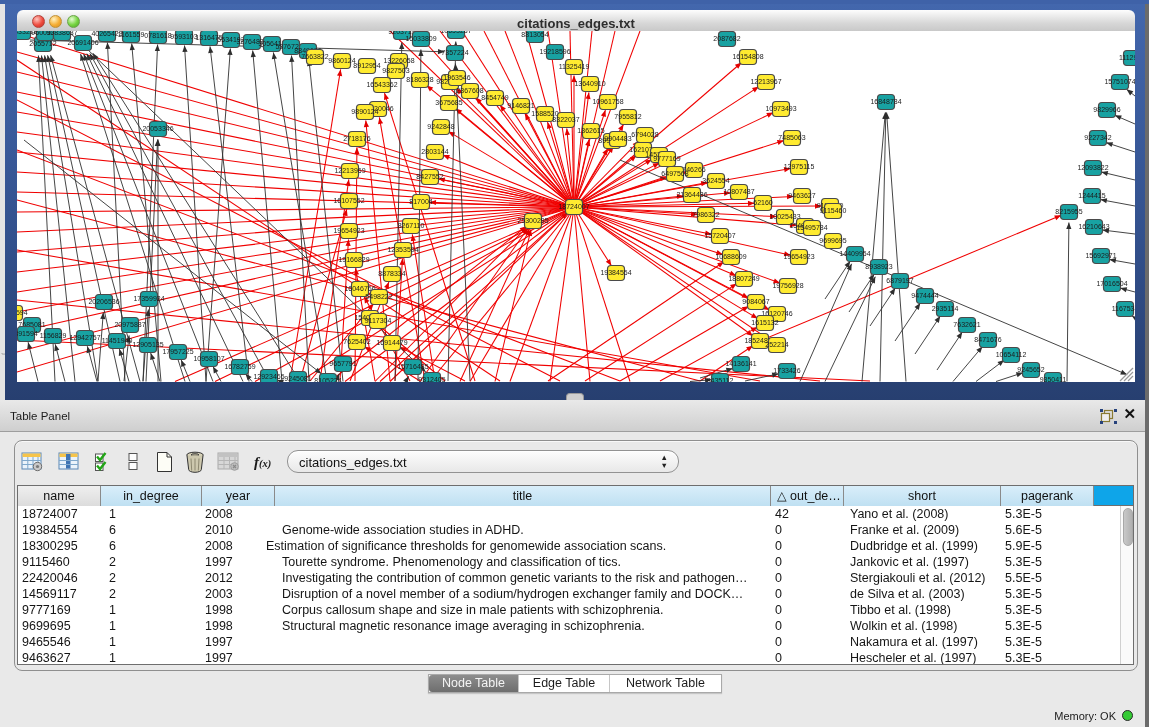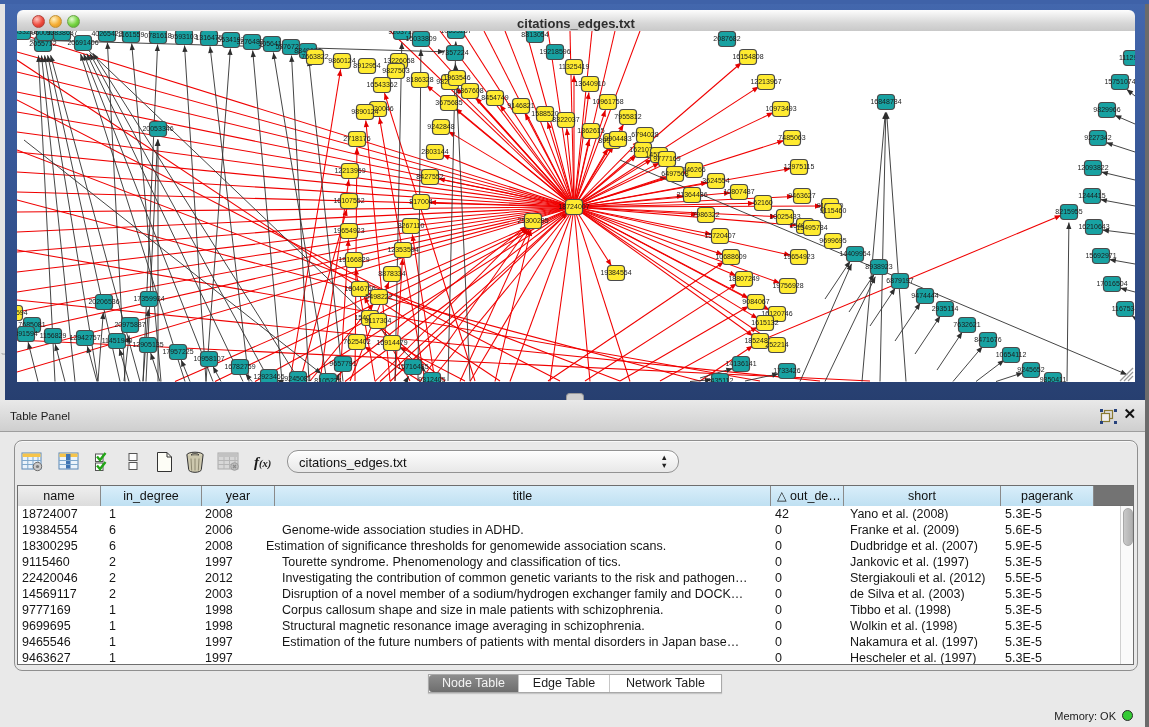--- a/index.html
+++ b/index.html
@@ -10,21 +10,21 @@
 .tl{position:absolute;top:4.5px;width:13px;height:13px;border-radius:50%;}
 #canvas{position:absolute;left:12px;top:27px;width:1118px;height:351px;background:#fff;overflow:hidden}
 #tpanel{position:absolute;left:0;top:400px;width:1145px;height:327px;background:#e9e9e9}
 #tpbar{position:absolute;left:0;top:0;width:100%;height:32px;background:linear-gradient(#e9e9e9,#cfcfcf);border-bottom:1px solid #9e9e9e}
 #tpbar .lbl{position:absolute;left:10px;top:10px;font-size:11.5px;color:#1c1c1c}
 #notch{position:absolute;left:566px;top:-7px;width:18px;height:7px;background:#cfcfcf;border-radius:4px 4px 0 0;border:1px solid #9a9a9a;border-bottom:none}
 #subpanel{position:absolute;left:14px;top:40px;width:1124px;height:231px;border:1px solid #8f8f8f;border-radius:8px;background:#e9e9e9;box-shadow:inset 0 1px 0 #f8f8f8}
 #combo{position:absolute;left:287px;top:50px;width:392px;height:23px;background:linear-gradient(#fdfdfd,#e8e8e8);border:1px solid #929292;border-radius:11px;box-shadow:inset 0 1px 0 #fff}
 #combo span{position:absolute;left:11px;top:3.5px;font-size:13px;color:#111}
 #combo .arr{position:absolute;right:10px;top:3px;font-size:7.5px;color:#222;line-height:8px;letter-spacing:0}
-#thead{position:absolute;left:17px;top:485px;width:1117px;height:21px;border:1px solid #6e6e6e;border-bottom:1px solid #6e6e6e;background:#737373}
+#thead{position:absolute;left:17px;top:485px;width:1117px;height:21px;border:1px solid #6e6e6e;border-bottom:1px solid #6e6e6e;background:#0ea5e9}
 .hc{position:absolute;top:0;height:20px;background:linear-gradient(#d9eefa,#bfe0f2);border-right:1px solid #8a8a8a;font-size:12.5px;color:#111;text-align:center;line-height:20px}
 #tbody{position:absolute;left:17px;top:506px;width:1117px;height:159px;background:#fff;border:1px solid #6e6e6e;border-top:none;overflow:hidden}
 .trow{position:absolute;left:0;width:100%;height:16px}
 .trow span{position:absolute;top:0;font-size:12.5px;color:#151515;white-space:nowrap}
 #vsb{position:absolute;left:1102px;top:0px;width:15px;height:159px;background:#fafafa;border-left:1px solid #d0d0d0}
 #vsb .thumb{position:absolute;left:2px;top:2px;width:10px;height:38px;border-radius:5px;background:linear-gradient(90deg,#c9c9c9,#b0b0b0);border:1px solid #a8a8a8}
 #tabs{position:absolute;left:428px;top:674px;height:19px;border:1px solid #a9a9a9;border-radius:0;background:#fff;box-shadow:0 1px 1px rgba(0,0,0,.15)}
 .tab{float:left;height:17px;line-height:17px;font-size:12.5px;color:#1c1c1c;text-align:center;border-right:1px solid #c6c6c6}
 .tab.sel{background:linear-gradient(#8d8d8d,#6e6e6e);color:#f4f4f4;border-radius:3px 0 0 3px}
 #mem{position:absolute;right:33px;top:710px;font-size:11px;color:#1c1c1c}
@@ -799,33 +799,33 @@
 <span style="left:4px">18724007</span>
       <span style="left:91px">1</span>
       <span style="left:187px">2008</span>
       <span style="left:757px">42</span>
       <span style="left:832px">Yano et al. (2008)</span>
 <span style="left:987px">5.3E‑5</span>
     </div>
 <div class="trow" style="top:17.05px">
 <span style="left:4px">19384554</span>
       <span style="left:91px">6</span>
-      <span style="left:187px">2006</span>
+      <span style="left:187px">2010</span>
 <span style="left:264px">Genome‑wide association studies in ADHD.</span>
       <span style="left:757px">0</span>
       <span style="left:832px">Franke et al. (2009)</span>
 <span style="left:987px">5.6E‑5</span>
     </div>
 <div class="trow" style="top:33.10px">
 <span style="left:4px">18300295</span>
       <span style="left:91px">6</span>
       <span style="left:187px">2008</span>
 <span style="left:248px">Estimation of significance thresholds for genomewide association scans.</span>
       <span style="left:757px">0</span>
-      <span style="left:832px">Dudbridge et al. (2007)</span>
+      <span style="left:832px">Dudbridge et al. (1999)</span>
 <span style="left:987px">5.9E‑5</span>
     </div>
 <div class="trow" style="top:49.15px">
 <span style="left:4px">9115460</span>
       <span style="left:91px">2</span>
       <span style="left:187px">1997</span>
 <span style="left:264px">Tourette syndrome. Phenomenology and classification of tics.</span>
       <span style="left:757px">0</span>
       <span style="left:832px">Jankovic et al. (1997)</span>
 <span style="left:987px">5.3E‑5</span>
@@ -863,21 +863,20 @@
       <span style="left:187px">1998</span>
 <span style="left:264px">Structural magnetic resonance image averaging in schizophrenia.</span>
       <span style="left:757px">0</span>
       <span style="left:832px">Wolkin et al. (1998)</span>
 <span style="left:987px">5.3E‑5</span>
     </div>
 <div class="trow" style="top:129.40px">
 <span style="left:4px">9465546</span>
       <span style="left:91px">1</span>
       <span style="left:187px">1997</span>
-<span style="left:264px">Estimation of the future numbers of patients with mental disorders in Japan base…</span>
       <span style="left:757px">0</span>
       <span style="left:832px">Nakamura et al. (1997)</span>
 <span style="left:987px">5.3E‑5</span>
     </div>
 <div class="trow" style="top:145.45px">
 <span style="left:4px">9463627</span>
       <span style="left:91px">1</span>
       <span style="left:187px">1997</span>
       <span style="left:757px">0</span>
       <span style="left:832px">Hescheler et al. (1997)</span>

